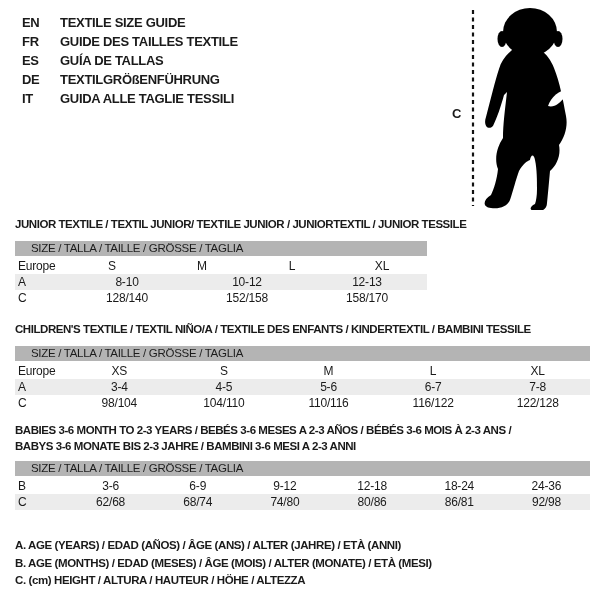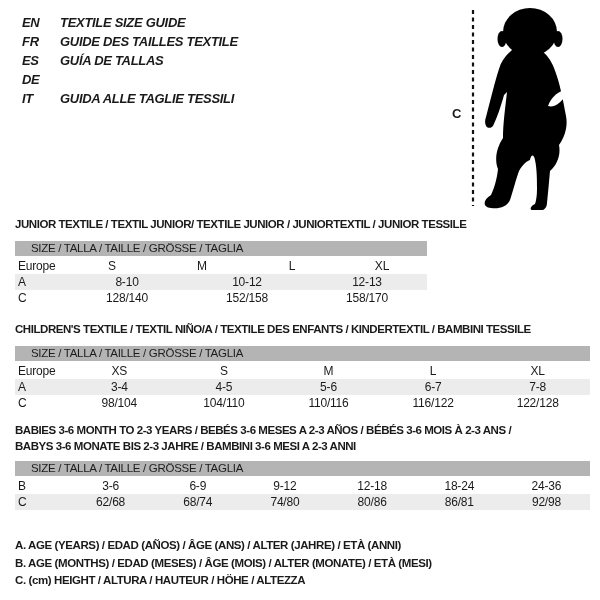--- a/index.html
+++ b/index.html
@@ -3,21 +3,21 @@
 <meta charset="utf-8">
 <style>
   * { margin:0; padding:0; box-sizing:border-box; }
   html,body { background:#fff; }
   body { font-family:"Liberation Sans", sans-serif; color:#1a1a1a; }
   #page { position:relative; width:600px; height:600px; background:#ffffff; overflow:hidden; }
 
   
   .langs { position:absolute; top:13px; left:22px; font-weight:bold; font-size:13px;
            line-height:19px; letter-spacing:-0.3px; }
-  .lang-row { display:flex;font-style:italic; }
+  .lang-row { display:flex; }
   .lang-code { width:38px; }
 
   
   .height-line-svg { position:absolute; left:469px; top:8px; }
   .c-label { position:absolute; left:452px; top:106px; font-weight:bold; font-size:13px; }
   .baby-svg { position:absolute; left:479px; top:5px; }
 
   
   .section-title { position:absolute; left:15px; font-weight:bold; font-size:11.5px;
                    letter-spacing:-0.45px; line-height:15.5px; white-space:nowrap; }
@@ -25,21 +25,21 @@
   #t2-title { top:322px; }
   #t3-title { top:423px; }
 
   
   .size-table { position:absolute; left:15px; }
   #table1 { top:241px; width:412px; }
   #table2 { top:346px; width:575px; }
   #table3 { top:461px; width:575px; }
   .t-head { height:15px; line-height:15px; background:#b4b4b4; padding-left:16px;
             font-size:11.5px; letter-spacing:-0.3px; color:#1c1c1c; margin-bottom:2px; }
-  .t-row { display:flex; height:16px; line-height:16px; font-size:12px; letter-spacing:-0.2px; }
+  .t-row { display:flex; height:16px; line-height:16px; font-size:12px; letter-spacing:-0.2px;justify-content:center; }
   .t-row .lab { width:52px; padding-left:3px; }
   .t-row .cell { flex:1; text-align:center; }
   .shaded { background:#ececec; }
 
   
   .footnotes { position:absolute; left:15px; top:537px; font-weight:bold; font-size:11.5px;
                letter-spacing:-0.4px; line-height:17.5px; white-space:nowrap; }
 </style>
 </head>
 <body>
@@ -54,20 +54,21 @@
     <div class="lang-row">
       <span class="lang-code">FR</span>
       <span class="lang-label">GUIDE DES TAILLES TEXTILE</span>
     </div>
     <div class="lang-row">
       <span class="lang-code">ES</span>
       <span class="lang-label">GUÍA DE TALLAS</span>
     </div>
     <div class="lang-row">
       <span class="lang-code">DE</span>
+      <span class="lang-label">TEXTILGRÖßENFÜHRUNG</span>
     </div>
     <div class="lang-row">
       <span class="lang-code">IT</span>
       <span class="lang-label">GUIDA ALLE TAGLIE TESSILI</span>
     </div>
   </div>
 
   <svg class="height-line-svg" width="8" height="200" viewBox="0 0 8 200">
     <line x1="4" y1="2" x2="4" y2="198" stroke="#111111" stroke-width="2.2" stroke-dasharray="4 3.5"></line>
   </svg>

